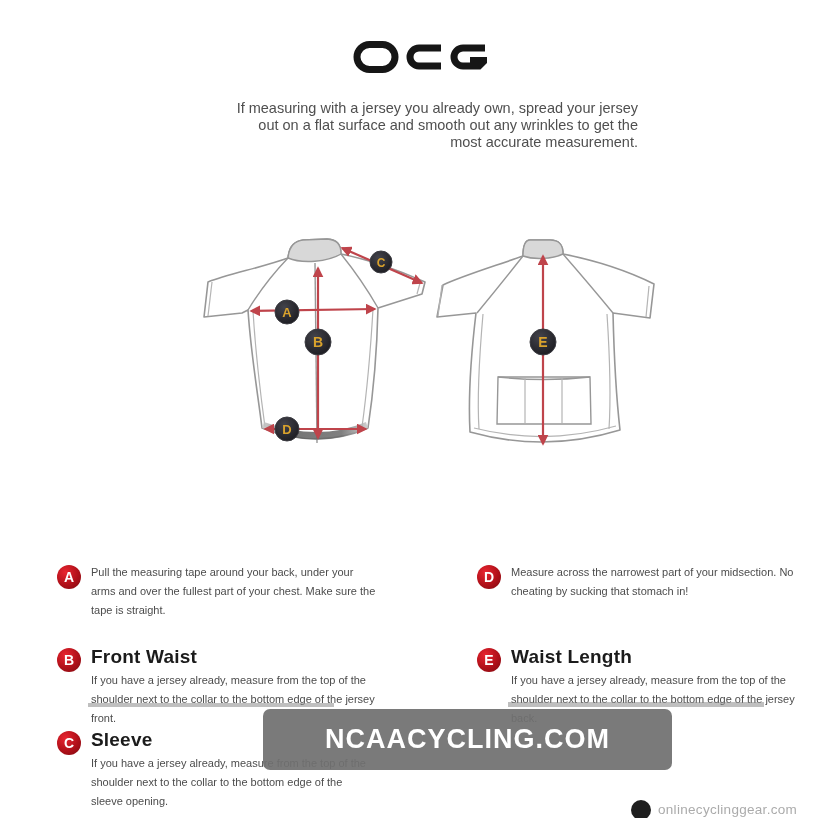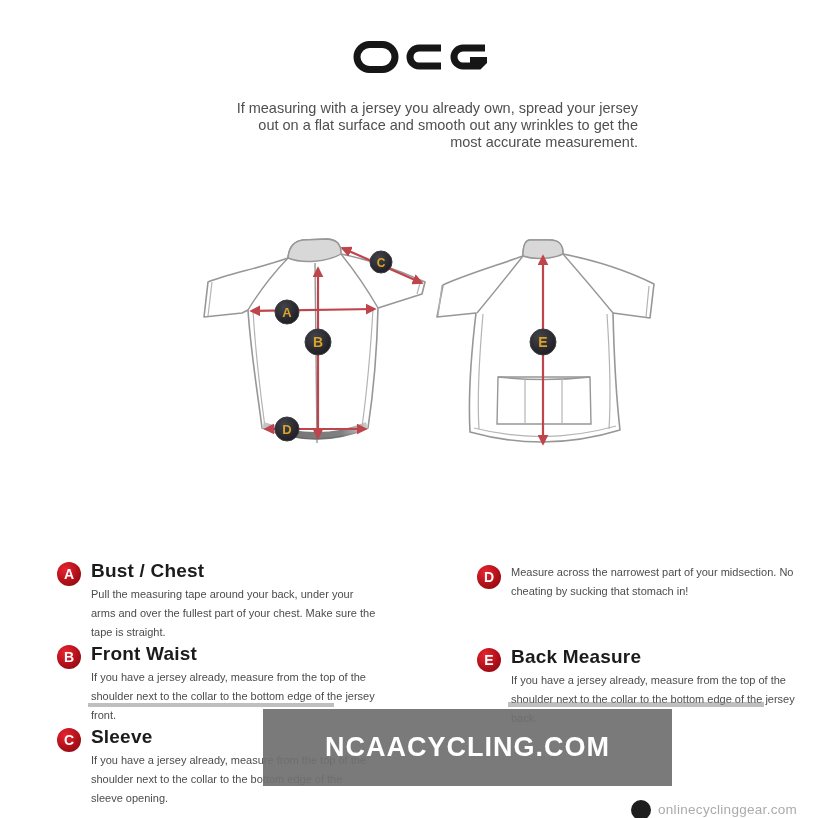--- a/index.html
+++ b/index.html
@@ -28,24 +28,24 @@
   .legend-circle{
     position:absolute;left:0;top:2px;width:24px;height:24px;border-radius:50%;
     background:radial-gradient(circle at 35% 30%, #e82530 0%, #b01019 55%, #7d0a10 100%);
     color:#ffffff;font-weight:bold;font-size:14px;
     display:flex;align-items:center;justify-content:center;
   }
   .legend-title{font-size:19px;font-weight:bold;color:#1b1b1b;letter-spacing:.2px;}
   .legend-desc{margin-top:3px;width:285px;font-size:11px;line-height:19px;color:#4c4c4c;}
   
   .watermark{
-    position:absolute;left:263px;top:709px;width:409px;height:77px;
+    position:absolute;left:263px;top:709px;width:409px;height:61px;
     background:rgba(112,112,112,0.93);
     display:flex;align-items:center;justify-content:center;
-    color:#ffffff;font-weight:bold;font-size:27px;letter-spacing:1px;
+    color:#ffffff;font-weight:bold;font-size:27px;letter-spacing:1px;border-radius:7px;
   }
   .strike-line{position:absolute;background:rgba(128,128,128,0.5);}
   .strike-line.l{left:88px;top:703px;width:246px;height:4px;}
   .strike-line.r{left:508px;top:702px;width:256px;height:5px;}
   
   .footer-globe{
     position:absolute;left:631px;top:800px;width:20px;height:20px;border-radius:50%;
     background:#1e1e1e;
   }
   .footer-site{
@@ -146,21 +146,20 @@
         <text x="97" y="203.5" class="badge-letter" font-size="13" fill="#d9a22c">D</text>
         <circle cx="353" cy="112" r="13" fill="url(#badgeg)" stroke="#3c3c42"></circle>
         <text x="353" y="117" class="badge-letter" font-size="14" fill="#d9a22c">E</text>
       </g>
     </svg>
   </div>
 
   <div class="legend-col left">
     <div class="legend-item">
       <div class="legend-circle">A</div>
-      <div class="legend-title">Bust / Chest</div>
       <div class="legend-desc">Pull the measuring tape around your back, under your arms and over the fullest part of your chest. Make sure the tape is straight.</div>
     </div>
     <div class="legend-item">
       <div class="legend-circle">B</div>
       <div class="legend-title">Front Waist</div>
       <div class="legend-desc">If you have a jersey already, measure from the top of the shoulder next to the collar to the bottom edge of the jersey front.</div>
     </div>
     <div class="legend-item">
       <div class="legend-circle">C</div>
       <div class="legend-title">Sleeve</div>
@@ -168,21 +167,21 @@
     </div>
   </div>
 
   <div class="legend-col right">
     <div class="legend-item">
       <div class="legend-circle">D</div>
       <div class="legend-desc">Measure across the narrowest part of your midsection. No cheating by sucking that stomach in!</div>
     </div>
     <div class="legend-item">
       <div class="legend-circle">E</div>
-      <div class="legend-title">Back Measure</div>
+      <div class="legend-title">Waist Length</div>
       <div class="legend-desc">If you have a jersey already, measure from the top of the shoulder next to the collar to the bottom edge of the jersey back.</div>
     </div>
   </div>
 
   <div class="strike-line l"></div>
   <div class="strike-line r"></div>
 
   <div class="watermark">NCAACYCLING.COM</div>
 
   <div class="footer-globe"></div>

